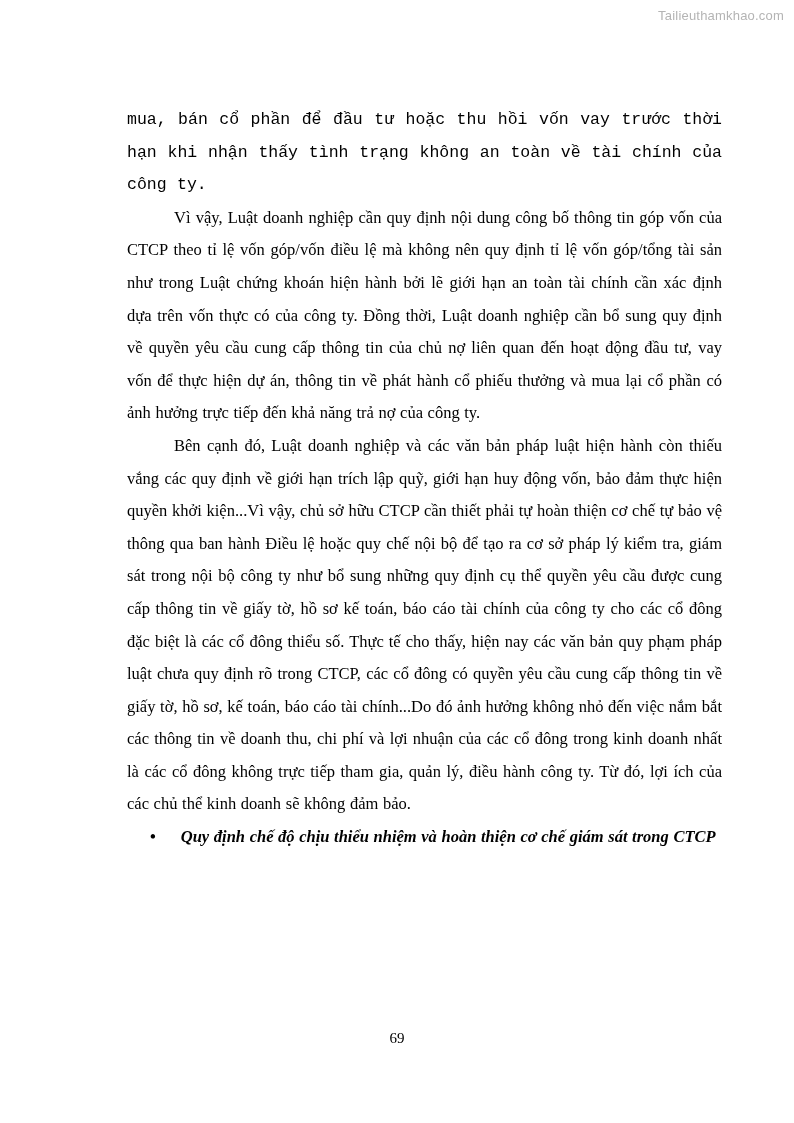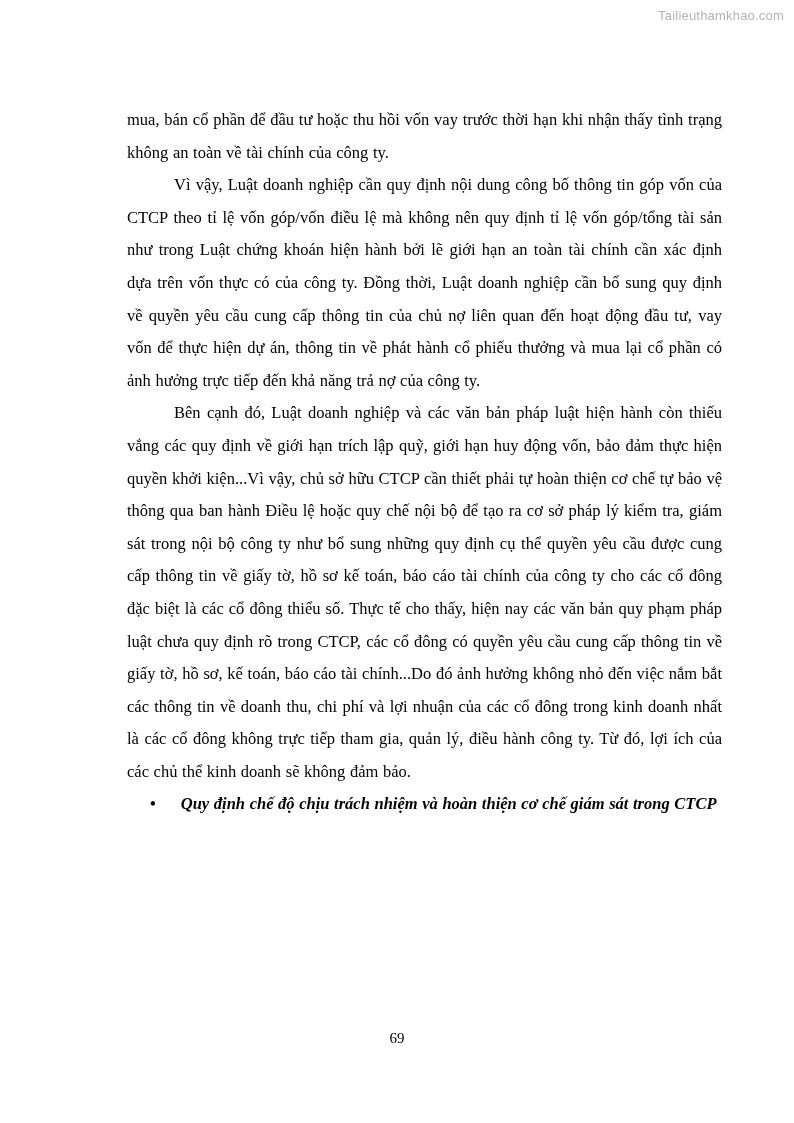--- a/index.html
+++ b/index.html
@@ -34,20 +34,21 @@
   .para {
     margin: 0;
     font-size: 16.5px;
     line-height: 32.6px;
     text-align: justify;
     text-indent: 47px;
     word-spacing: 0.5px;
   }
   .para.no-indent {
     text-indent: 0;
+    font-family: Liberation Mono, monospace;
   }
   .bullet-para {
     text-indent: 23px;
     font-weight: bold;
     font-style: italic;
   }
   .bullet {
     font-style: normal;
     padding-right: 25px;
   }
@@ -69,20 +70,20 @@
   <div class="watermark">Tailieuthamkhao.com</div>
 
   <div class="content">
 
     <p class="para no-indent">mua, bán cổ phần để đầu tư hoặc thu hồi vốn vay trước thời hạn khi nhận thấy tình trạng không an toàn về tài chính của công ty.</p>
 
     <p class="para">Vì vậy, Luật doanh nghiệp cần quy định nội dung công bố thông tin góp vốn của CTCP theo tỉ lệ vốn góp/vốn điều lệ mà không nên quy định tỉ lệ vốn góp/tổng tài sản như trong Luật chứng khoán hiện hành bởi lẽ giới hạn an toàn tài chính cần xác định dựa trên vốn thực có của công ty. Đồng thời, Luật doanh nghiệp cần bổ sung quy định về quyền yêu cầu cung cấp thông tin của chủ nợ liên quan đến hoạt động đầu tư, vay vốn để thực hiện dự án, thông tin về phát hành cổ phiếu thưởng và mua lại cổ phần có ảnh hưởng trực tiếp đến khả năng trả nợ của công ty.</p>
 
     <p class="para">Bên cạnh đó, Luật doanh nghiệp và các văn bản pháp luật hiện hành còn thiếu vắng các quy định về giới hạn trích lập quỹ, giới hạn huy động vốn, bảo đảm thực hiện quyền khởi kiện...Vì vậy, chủ sở hữu CTCP cần thiết phải tự hoàn thiện cơ chế tự bảo vệ thông qua ban hành Điều lệ hoặc quy chế nội bộ để tạo ra cơ sở pháp lý kiểm tra, giám sát trong nội bộ công ty như bổ sung những quy định cụ thể quyền yêu cầu được cung cấp thông tin về giấy tờ, hồ sơ kế toán, báo cáo tài chính của công ty cho các cổ đông đặc biệt là các cổ đông thiểu số. Thực tế cho thấy, hiện nay các văn bản quy phạm pháp luật chưa quy định rõ trong CTCP, các cổ đông có quyền yêu cầu cung cấp thông tin về giấy tờ, hồ sơ, kế toán, báo cáo tài chính...Do đó ảnh hưởng không nhỏ đến việc nắm bắt các thông tin về doanh thu, chi phí và lợi nhuận của các cổ đông trong kinh doanh nhất là các cổ đông không trực tiếp tham gia, quản lý, điều hành công ty. Từ đó, lợi ích của các chủ thể kinh doanh sẽ không đảm bảo.</p>
 
-    <p class="para bullet-para"><span class="bullet">•</span><span>Quy định chế độ chịu trách nhiệm và hoàn thiện cơ chế giám sát trong CTCP</span></p>
+    <p class="para bullet-para"><span class="bullet">•</span><span>Quy định chế độ chịu thiểu nhiệm và hoàn thiện cơ chế giám sát trong CTCP</span></p>
 
 
   </div>
 
   <div class="page-number">69</div>
 
 </div>
 
 </body></html>

